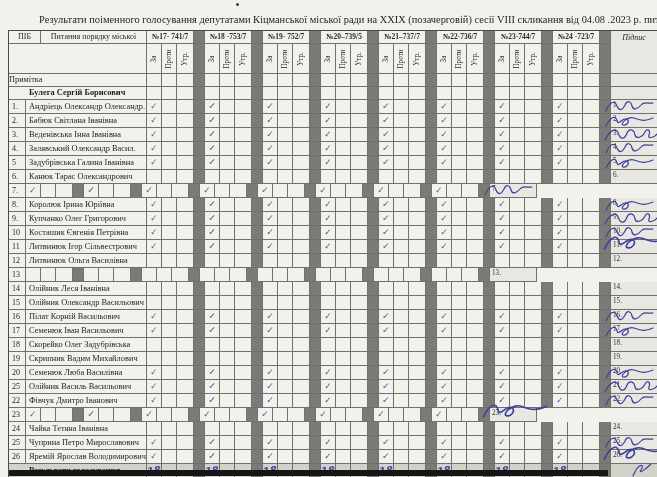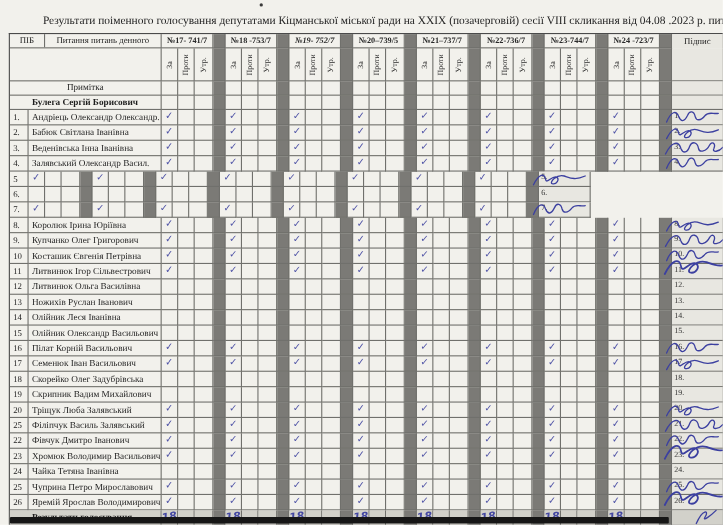--- a/index.html
+++ b/index.html
@@ -11,31 +11,31 @@
 
   .table{position:absolute;left:8px;top:30px;width:649px;border-top:1.4px solid #4a4a4a;border-left:1.4px solid #4a4a4a;}
   .row{display:flex;}
   .c{box-sizing:border-box;border-right:1px solid #70706c;border-bottom:1px solid #70706c;position:relative;}
   .h1{height:13px}.h2{height:30px}.hn{height:13px}.hr{height:14px}
   .w-left{width:138px}.w-num{width:17px}.w-name{width:121px}
   .w-za{width:15px}.w-pr{width:15px}.w-ut{width:17px}.w-strip{width:11px}.w-sig{width:47px}
   .strip{background:#7b7a76;}
   .sigcol{background:#e8e7e1;}
   .resbg{background:#d2d1ca;}
-  .no-bb{border-bottom:none;}
+  .no-bb{border-bottom:none;font-style:italic;}
 
   .flexrow{display:flex;}
   .pib{width:31px;border-right:1px solid #70706c;text-align:center;font-size:8px;line-height:12px;}
   .agenda{flex:1;text-align:center;font-size:8px;line-height:12px;white-space:nowrap;}
   .group-head{font-size:7.5px;text-align:center;line-height:12px;white-space:nowrap;font-weight:600;color:#2a2a2a;}
   .vcell{display:flex;align-items:center;justify-content:center;overflow:hidden;}
   .vtext{transform:rotate(-90deg);font-size:7.2px;white-space:nowrap;color:#2a2a2a;}
   .sig-head{font-size:8px;text-align:center;padding-top:2px;}
 
-  .note{font-size:8.3px;text-align:center;line-height:12px;}
+  .note{font-size:8.3px;text-align:left;line-height:12px;}
   .chair{font-size:8.4px;font-weight:bold;padding-left:20px;line-height:12px;white-space:nowrap;}
   .num{font-size:8px;padding-left:3px;line-height:13px;}
   .name{font-size:8.4px;padding-left:3px;line-height:13px;white-space:nowrap;overflow:hidden;}
   .reslabel{font-size:8.4px;font-weight:bold;padding-left:20px;line-height:13px;white-space:nowrap;}
 
   .check{display:block;text-align:center;line-height:13px;font-size:9px;
          font-family:"DejaVu Sans",sans-serif;color:#4f53a6;}
   .res18{display:block;text-align:center;line-height:13px;font-size:10px;font-style:italic;font-weight:bold;
          font-family:"DejaVu Sans",sans-serif;color:#4448a2;transform:rotate(-7deg);}
   .sig-num{position:absolute;left:2px;top:1px;font-size:7.2px;color:#333;line-height:8px;}
@@ -45,27 +45,27 @@
 </head>
 <body>
 
 <div class="page">
   <div class="title">Результати поіменного голосування  депутатами Кіцманської міської ради  на XXIX (позачерговій) сесії VIII скликання від  04.08 .2023 р.  питань   п / д  арк №3</div>
   <div class="speck"></div>
   <div class="table" id="vote-table">
       <div class="row">
         <div class="c w-left h1 flexrow">
           <div class="pib">ПІБ</div>
-          <div class="agenda">Питання питань денного</div>
+          <div class="agenda">Питання порядку міської</div>
         </div>
         <div class="c group-head h1" style="width: 47px;">№17- 741/7</div>
         <div class="c w-strip strip h1"></div>
         <div class="c group-head h1" style="width: 47px;">№18 -753/7</div>
         <div class="c w-strip strip h1"></div>
-        <div class="c group-head h1" style="width: 47px; font-style: italic;">№19- 752/7</div>
+        <div class="c group-head h1" style="width: 47px;">№19- 752/7</div>
         <div class="c w-strip strip h1"></div>
         <div class="c group-head h1" style="width: 47px;">№20–739/5</div>
         <div class="c w-strip strip h1"></div>
         <div class="c group-head h1" style="width: 47px;">№21–737/7</div>
         <div class="c w-strip strip h1"></div>
         <div class="c group-head h1" style="width: 47px;">№22-736/7</div>
         <div class="c w-strip strip h1"></div>
         <div class="c group-head h1" style="width: 47px;">№23-744/7</div>
         <div class="c w-strip strip h1"></div>
         <div class="c group-head h1" style="width: 47px;">№24 -723/7</div>
@@ -455,20 +455,21 @@
         <div class="c w-strip strip hr"></div>
         <div class="c w-sig hr sigcol">
           <div class="sig-num">4.</div>
           <svg width="56" height="18" class="sig-svg">
             <path d="M3 13 C7 3 12 2 14 8 C16 13 19 13 22 7 C24 2 28 3 29 8 C30 12 34 12 38 7 C41 3 46 6 50 5" class="ink"></path>
           </svg>
         </div>
       </div>
       <div class="row">
         <div class="c w-num hr num">5</div>
+        <div class="c w-name hr name">Задубрівська Галина Іванівна</div>
         <div class="c w-za hr">
           <div class="check" style="transform: rotate(-3deg);">✓</div>
         </div>
         <div class="c w-pr hr"></div>
         <div class="c w-ut hr"></div>
         <div class="c w-strip strip hr"></div>
         <div class="c w-za hr">
           <div class="check" style="transform: rotate(2deg);">✓</div>
         </div>
         <div class="c w-pr hr"></div>
@@ -512,20 +513,21 @@
         <div class="c w-strip strip hr"></div>
         <div class="c w-sig hr sigcol">
           <div class="sig-num">5.</div>
           <svg width="56" height="18" class="sig-svg">
             <path d="M3 14 C8 4 13 3 14 9 C15 14 20 5 24 7 C27 9 24 14 20 13 C17 12 24 4 31 6 C37 8 41 10 50 6" class="ink"></path>
           </svg>
         </div>
       </div>
       <div class="row">
         <div class="c w-num hr num">6.</div>
+        <div class="c w-name hr name">Канюк Тарас Олександрович</div>
         <div class="c w-za hr"></div>
         <div class="c w-pr hr"></div>
         <div class="c w-ut hr"></div>
         <div class="c w-strip strip hr"></div>
         <div class="c w-za hr"></div>
         <div class="c w-pr hr"></div>
         <div class="c w-ut hr"></div>
         <div class="c w-strip strip hr"></div>
         <div class="c w-za hr"></div>
         <div class="c w-pr hr"></div>
@@ -878,21 +880,20 @@
         <div class="c w-za hr"></div>
         <div class="c w-pr hr"></div>
         <div class="c w-ut hr"></div>
         <div class="c w-strip strip hr"></div>
         <div class="c w-sig hr sigcol">
           <div class="sig-num">12.</div>
         </div>
       </div>
       <div class="row">
         <div class="c w-num hr num">13</div>
-        <div class="c w-name hr name">Ножихів Руслан Іванович</div>
         <div class="c w-za hr"></div>
         <div class="c w-pr hr"></div>
         <div class="c w-ut hr"></div>
         <div class="c w-strip strip hr"></div>
         <div class="c w-za hr"></div>
         <div class="c w-pr hr"></div>
         <div class="c w-ut hr"></div>
         <div class="c w-strip strip hr"></div>
         <div class="c w-za hr"></div>
         <div class="c w-pr hr"></div>
@@ -1189,21 +1190,21 @@
         <div class="c w-za hr"></div>
         <div class="c w-pr hr"></div>
         <div class="c w-ut hr"></div>
         <div class="c w-strip strip hr"></div>
         <div class="c w-sig hr sigcol">
           <div class="sig-num">19.</div>
         </div>
       </div>
       <div class="row">
         <div class="c w-num hr num">20</div>
-        <div class="c w-name hr name">Тріщук Люба Залявський</div>
+        <div class="c w-name hr name">Семенюк Люба Василівна</div>
         <div class="c w-za hr">
           <div class="check" style="transform: rotate(-3deg);">✓</div>
         </div>
         <div class="c w-pr hr"></div>
         <div class="c w-ut hr"></div>
         <div class="c w-strip strip hr"></div>
         <div class="c w-za hr">
           <div class="check" style="transform: rotate(2deg);">✓</div>
         </div>
         <div class="c w-pr hr"></div>
@@ -1247,21 +1248,21 @@
         <div class="c w-strip strip hr"></div>
         <div class="c w-sig hr sigcol">
           <div class="sig-num">20.</div>
           <svg width="56" height="18" class="sig-svg">
             <path d="M3 14 C8 4 13 3 14 9 C15 14 20 5 24 7 C27 9 24 14 20 13 C17 12 24 4 31 6 C37 8 41 10 50 6" class="ink"></path>
           </svg>
         </div>
       </div>
       <div class="row">
         <div class="c w-num hr num">25</div>
-        <div class="c w-name hr name">Філіпчук Василь Залявський</div>
+        <div class="c w-name hr name">Олійник Василь Васильович</div>
         <div class="c w-za hr">
           <div class="check" style="transform: rotate(-3deg);">✓</div>
         </div>
         <div class="c w-pr hr"></div>
         <div class="c w-ut hr"></div>
         <div class="c w-strip strip hr"></div>
         <div class="c w-za hr">
           <div class="check" style="transform: rotate(2deg);">✓</div>
         </div>
         <div class="c w-pr hr"></div>
@@ -1363,21 +1364,20 @@
         <div class="c w-strip strip hr"></div>
         <div class="c w-sig hr sigcol">
           <div class="sig-num">22.</div>
           <svg width="56" height="18" class="sig-svg">
             <path d="M3 13 C7 3 12 2 14 8 C16 13 19 13 22 7 C24 2 28 3 29 8 C30 12 34 12 38 7 C41 3 46 6 50 5" class="ink"></path>
           </svg>
         </div>
       </div>
       <div class="row">
         <div class="c w-num hr num">23</div>
-        <div class="c w-name hr name">Хромюк Володимир Васильович</div>
         <div class="c w-za hr">
           <div class="check" style="transform: rotate(-3deg);">✓</div>
         </div>
         <div class="c w-pr hr"></div>
         <div class="c w-ut hr"></div>
         <div class="c w-strip strip hr"></div>
         <div class="c w-za hr">
           <div class="check" style="transform: rotate(2deg);">✓</div>
         </div>
         <div class="c w-pr hr"></div>

